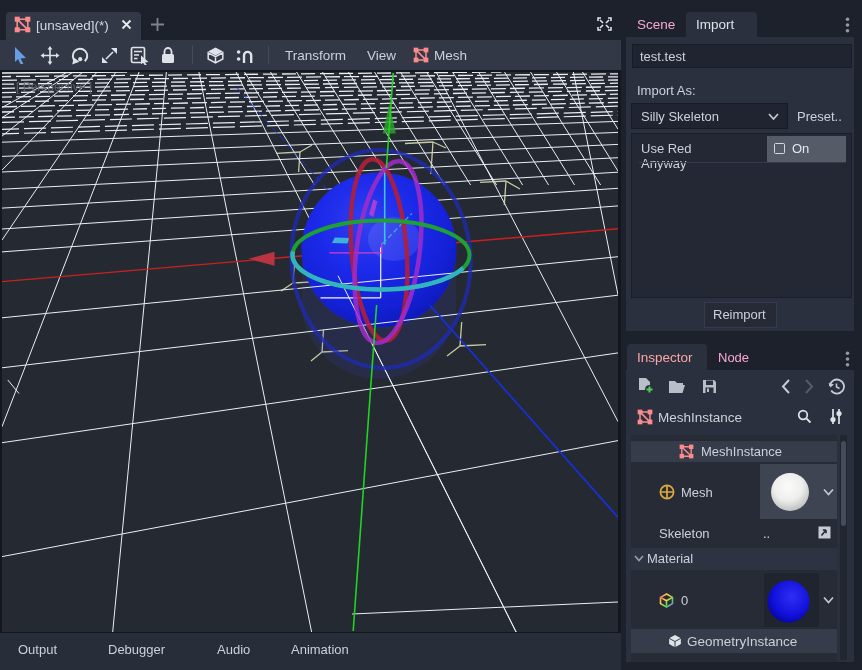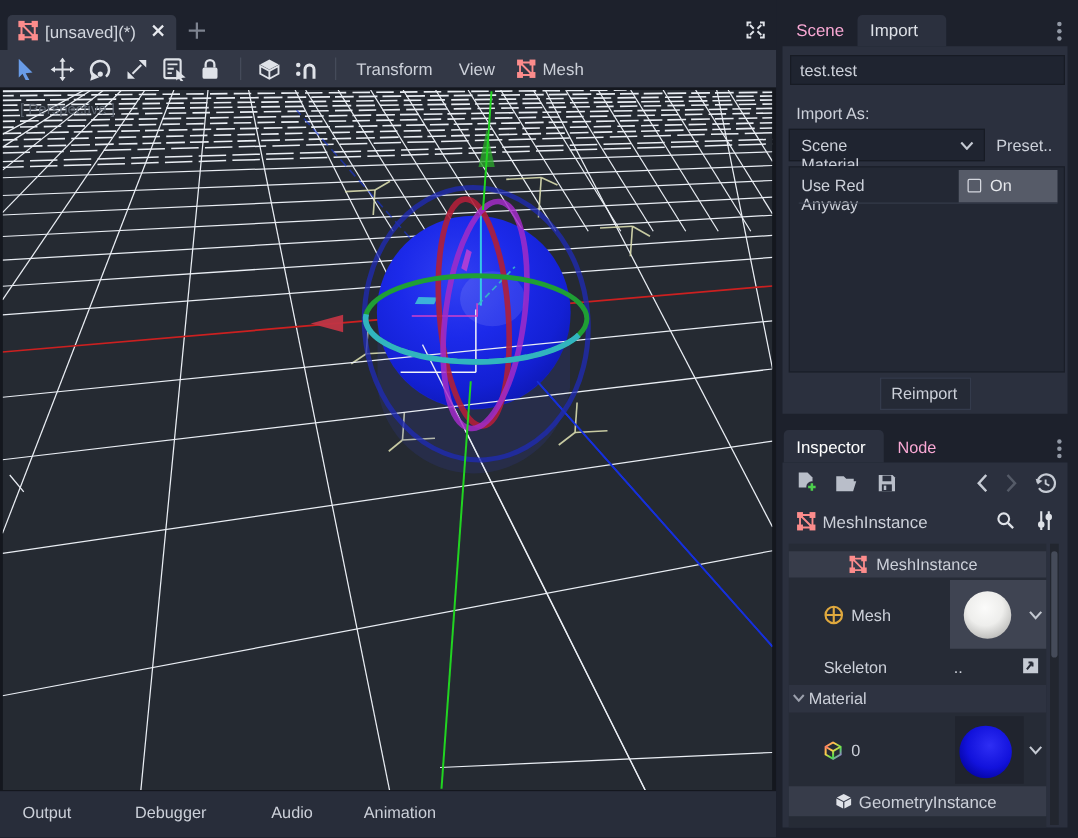--- a/index.html
+++ b/index.html
@@ -244,38 +244,38 @@
         <circle cx="2.5" cy="8" r="1.8"></circle>
         <circle cx="2.5" cy="13.8" r="1.8"></circle>
       </g>
   </svg>
 
   <div class="abs" style="left:626px;top:37px;width:228px;height:294px;background:#2b303e;"></div>
   <div class="abs" style="left:632px;top:44px;width:220px;height:24px;background:#1f2430;border:1px solid #171b24;"></div>
   <div class="abs txt" style="left:640px;top:49px">test.test</div>
   <div class="abs txt" style="left:637px;top:83px">Import As:</div>
   <div class="abs" style="left:631px;top:103px;width:157px;height:26px;background:#1f2430;border:1px solid #171b24;"></div>
-  <div class="abs txt" style="left:641px;top:109px">Scene Material</div>
+  <div class="abs txt" style="left:641px;top:109px">Silly Skeleton</div>
   <svg class="abs" style="left:768px;top:113px" width="11" height="7" viewBox="0 0 11 7">
     <path d="M1 1 L5.5 6 L10 1" stroke="#c4c9d2" stroke-width="1.7" fill="none"></path>
   </svg>
   <div class="abs txt" style="left:797px;top:109px">Preset..</div>
 
   <div class="abs" style="left:631px;top:133px;width:221px;height:165px;background:#232834;border:1px solid #1a1e28;"></div>
   <div class="abs txt" style="left:641px;top:141px">Use Red Anyway</div>
   <div class="abs" style="left:767px;top:136px;width:79px;height:26px;background:#565b68;"></div>
   <div class="abs" style="left:774px;top:143px;width:11px;height:11px;border:1.5px solid #d5d8df;border-radius:1.5px;"></div>
   <div class="abs txt" style="left:792px;top:141px;color:#e6e8ec">On</div>
   <div class="abs" style="left:639px;top:162px;width:207px;height:1px;background:#343a48;"></div>
 
   <div class="abs" style="left:704px;top:302px;width:73px;height:26px;background:#252a36;border:1px solid #343b4c;"></div>
   <div class="abs txt" style="left:713px;top:307px">Reimport</div>
 
   <div class="abs" style="left:627px;top:344px;width:80px;height:26px;background:#2b303e;border-radius:4px 4px 0 0;"></div>
-  <div class="abs txt" style="left:637px;top:350px;font-size:13.5px;color:#ffffff">Inspector</div>
+  <div class="abs txt" style="left:637px;top:350px;font-size:13.5px;color:#fca5a5">Inspector</div>
   <div class="abs dim" style="left:718px;top:350px;font-size:13px;">Node</div>
   <svg class="abs" style="left:845px;top:351px" width="5" height="16" viewBox="0 0 5 16">
     <g fill="#9299a5">
         <circle cx="2.5" cy="2.2" r="1.8"></circle>
         <circle cx="2.5" cy="8" r="1.8"></circle>
         <circle cx="2.5" cy="13.8" r="1.8"></circle>
       </g>
   </svg>
 
   <div class="abs" style="left:626px;top:370px;width:228px;height:292px;background:#2b303e;"></div>

